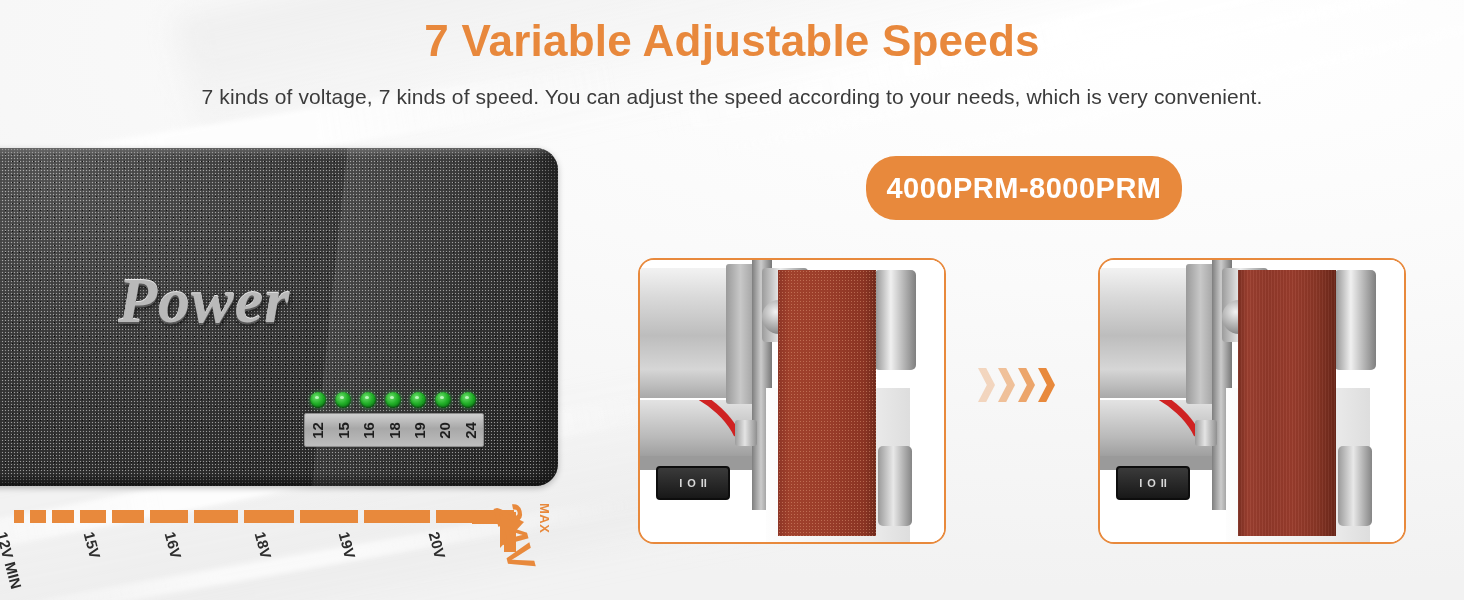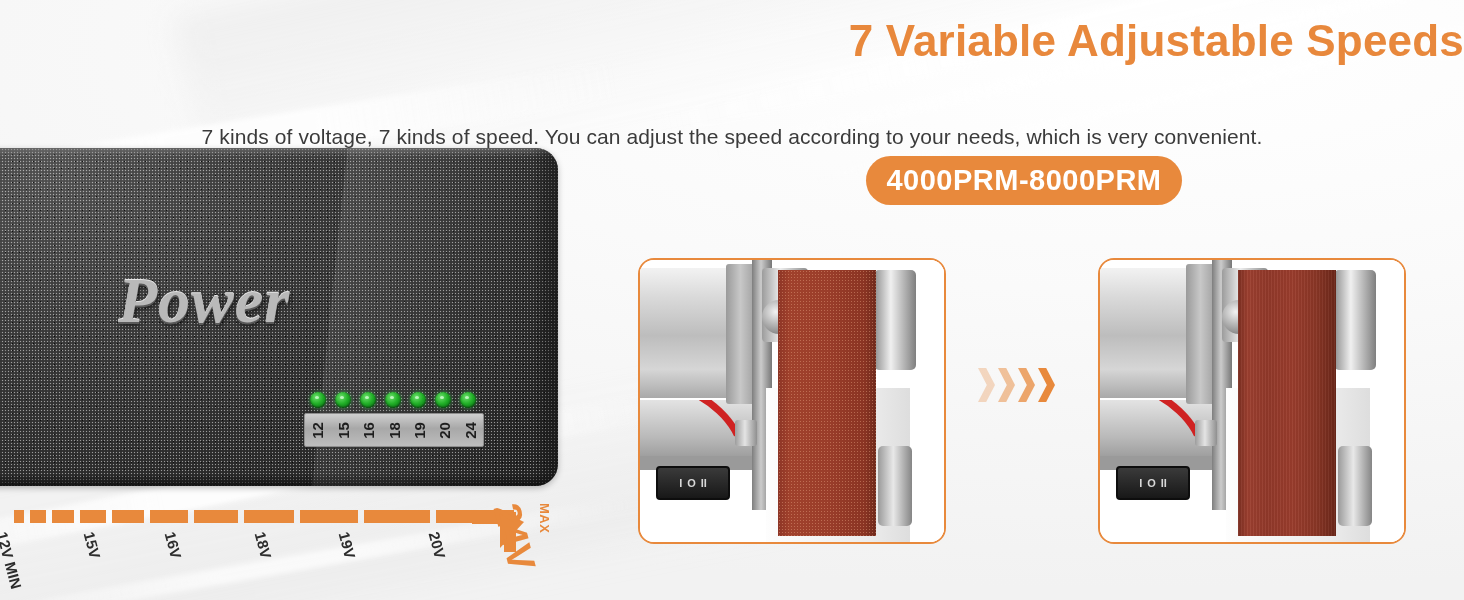--- a/index.html
+++ b/index.html
@@ -25,32 +25,32 @@
   .sw4 { width:760px;  height:40px; left:-140px; top:120px; transform:rotate(-9deg); opacity:.85;}
   .sw5 { width:900px;  height:28px; left:-200px; top:470px; transform:rotate(-11deg); opacity:.9;}
   .sw6 { width:700px;  height:16px; left:-60px;  top:556px; transform:rotate(-10deg); opacity:.7;}
   .shade1 { position:absolute; width:1200px; height:200px; left:180px; top:-110px;
             background:linear-gradient(180deg,#efefef,rgba(239,239,239,0)); transform:rotate(-12deg); filter:blur(14px); }
   .shade2 { position:absolute; width:900px; height:160px; left:-80px; top:430px;
             background:linear-gradient(0deg,#ededed,rgba(237,237,237,0)); transform:rotate(-11deg); filter:blur(16px); }
 
   
   #title {
-    position:absolute; left:0; right:0; top:16px; text-align:right; z-index:5;
+    position:absolute; left:0; right:0; top:16px; text-align:center; z-index:5;
     font-size:44px; font-weight:bold; color:#E8883C; letter-spacing:.2px;
     font-family:"Liberation Sans", sans-serif;
   }
   #subtitle {
     position:absolute; left:0; right:0; top:85px; text-align:center; z-index:5;
-    font-size:21px; color:#3b3b3b; letter-spacing:.1px;margin-top:40px;
+    font-size:21px; color:#3b3b3b; letter-spacing:.1px;
   }
 
   
   #badge {
-    position:absolute; left:866px; top:156px; width:316px; height:49px; z-index:6;
+    position:absolute; left:866px; top:156px; width:316px; height:64px; z-index:6;
     background:#E8893C; border-radius:30px; color:#fff;
     font-size:29px; font-weight:600; letter-spacing:.5px;
     display:flex; align-items:center; justify-content:center;
   }
 
   
   #device {
     position:absolute; left:-14px; top:148px; width:572px; height:338px; z-index:4;
     border-radius:6px 22px 22px 6px;
     background:

